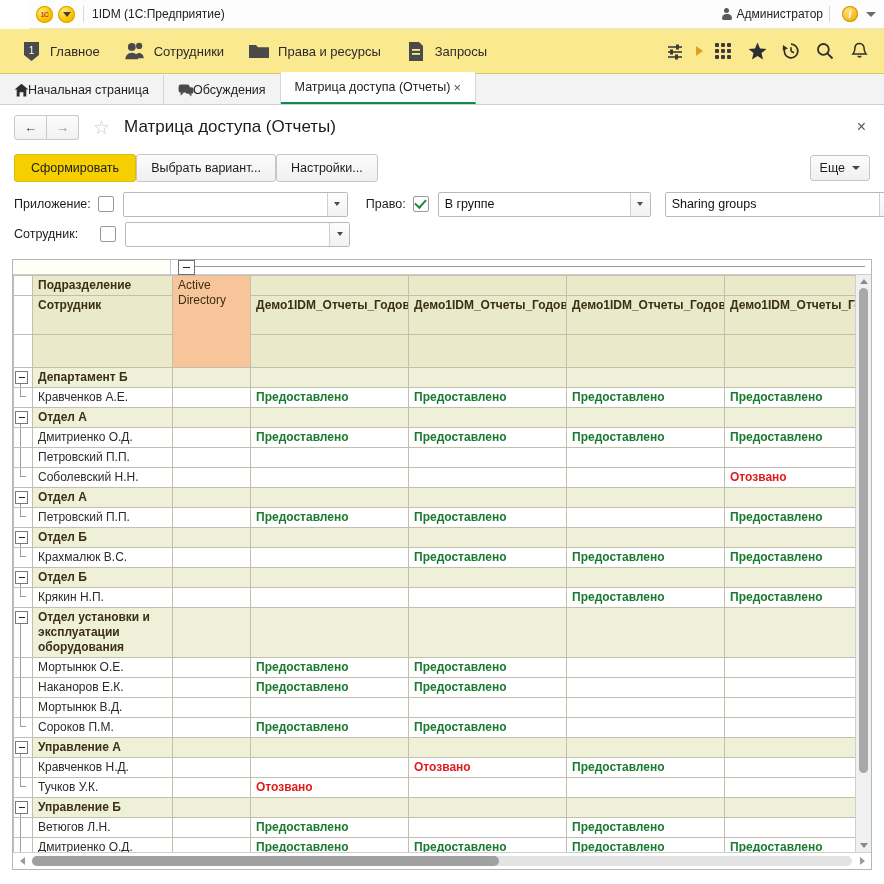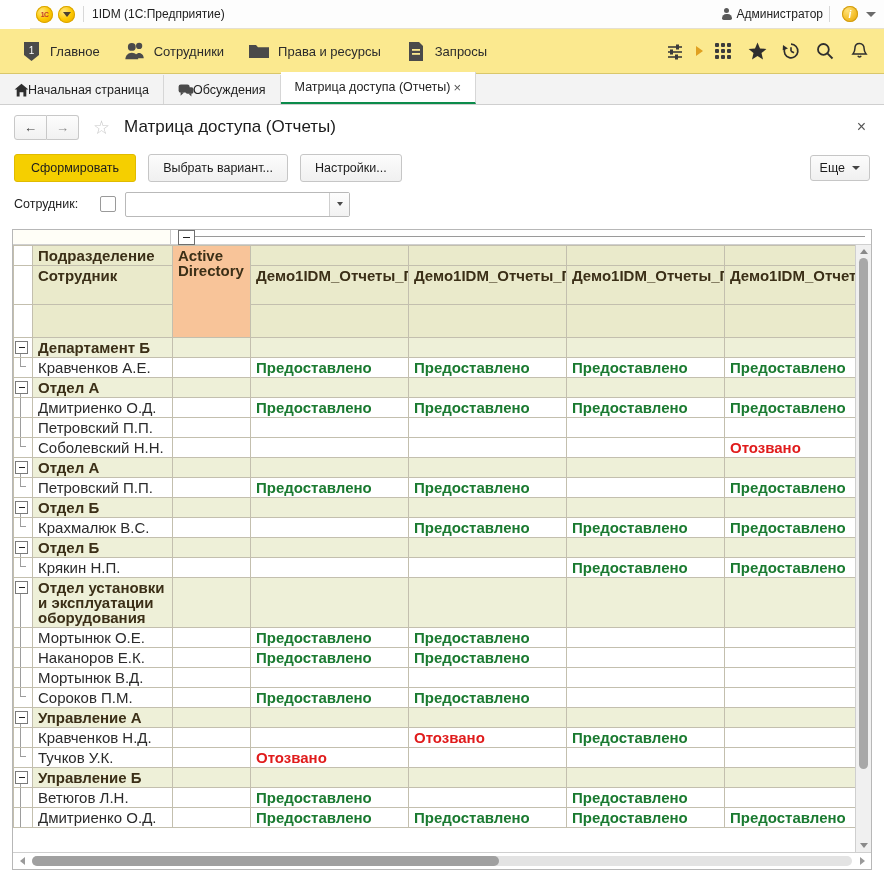--- a/index.html
+++ b/index.html
@@ -100,21 +100,21 @@
     width:31px;height:23px;border:1px solid #c8c8c8;background:linear-gradient(#fdfdfd,#f1f1f1);
     display:flex;align-items:center;justify-content:center;font-size:13px;color:#3a3a3a;cursor:default;
   }
   .navbtn.first{border-radius:3px 0 0 3px;}
   .navbtn.last{border-radius:0 3px 3px 0;border-left:none;color:#8a8a8a;}
   .star{margin-left:14px;font-size:19px;color:#c8c8c8;line-height:1;cursor:default;}
   .ftitle{margin-left:14px;font-size:17px;color:#1b1b1b;white-space:nowrap;}
   .closeform{margin-left:auto;font-size:16px;color:#555;cursor:default;padding-right:4px;}
 
   
-  .cmdbar{flex:0 0 38px;height:38px;display:flex;align-items:center;padding:0 14px;gap:12px;}
+  .cmdbar{flex:0 0 38px;height:38px;display:flex;align-items:center;padding:0 14px;gap:0;}
   .btn-primary{
     background:#f5cf00;border:1px solid #e0bb00;border-radius:3px;
     height:26px;padding:0 16px;font-size:12.5px;color:#1c1c1c;
     display:flex;align-items:center;cursor:default;
   }
   .btn-std{
     background:linear-gradient(#fcfcfc,#f0f0f0);border:1px solid #c6c6c6;border-radius:3px;
     height:26px;padding:0 14px;font-size:12.5px;color:#1c1c1c;
     display:flex;align-items:center;cursor:default;
   }
@@ -161,32 +161,32 @@
   .grouphdr .gh-line:before{
     content:"";position:absolute;left:8px;right:6px;top:6px;height:1px;background:#9a9a9a;
   }
   .gh-box{
     position:absolute;left:7px;top:0px;width:15px;height:13px;border:1px solid #6f6f6f;background:#fff;
     display:flex;align-items:center;justify-content:center;cursor:default;z-index:2;
   }
   .gh-box:after{content:"";width:7px;height:1.5px;background:#222;display:block;}
 
   .tablescroll{flex:1 1 auto;overflow:hidden;position:relative;display:flex;}
-  table.rpt{border-collapse:collapse;table-layout:fixed;width:100%;font-size:15px;}
+  table.rpt{border-collapse:collapse;table-layout:fixed;width:100%;font-size:12px;}
   table.rpt td{
     border:1px solid #c3bfae;padding:2px 5px;vertical-align:top;line-height:15px;
     overflow:hidden;
   }
   .col-tree{width:19px;}
   .col-dept{width:140px;}
   .col-ad{width:78px;}
   .col-app{width:158px;}
 
   td.cell-hdr{background:#eaeacb;font-weight:bold;color:#3b2f17;vertical-align:top;}
-  td.cell-ad-hdr{background:#f8c499;font-weight:bold;color:#3b2f17;}
+  td.cell-ad-hdr{background:#f8c499;font-weight:normal;color:#3b2f17;}
   td.cell-grp{background:#eef0d8;font-weight:bold;color:#3b2f17;}
   td.cell-grp-blank{background:#eef0d8;}
   td.cell-emp{background:#ffffff;color:#2b2b2b;padding-left:16px;}
   td.cell-val{background:#ffffff;}
   td.treecell{background:#ffffff;border:none;border-bottom:none;padding:0;position:relative;}
 
   .grp-toggle{
     position:absolute;left:1px;top:3px;width:11px;height:11px;border:1px solid #7a7a7a;background:#fff;
     display:flex;align-items:center;justify-content:center;cursor:default;z-index:2;
   }
@@ -391,20 +391,44 @@
     <div class="btn-primary">Сформировать</div>
     <div class="btn-std">Выбрать вариант...</div>
     <div class="btn-std">Настройки...</div>
     <div class="btn-more">
       <span>Еще</span>
       <span class="tri-sm"></span>
     </div>
   </div>
 
   <div class="filters">
+    <div class="frow">
+      <span class="flabel">Приложение:</span>
+      <span class="chk"></span>
+      <span class="cbox" style="width:223px;">
+        <span class="val"></span>
+        <span class="arw">
+            <i></i>
+          </span>
+      </span>
+
+      <span class="flabel" style="margin-left:18px;">Право:</span>
+      <span class="chk on"></span>
+      <span class="cbox" style="width:211px;">
+        <span class="val">В группе</span>
+        <span class="arw">
+            <i></i>
+          </span>
+      </span>
+
+      <span class="cbox" style="width:233px;margin-left:14px;">
+        <span class="val">Sharing groups</span>
+        <span class="arw"></span>
+      </span>
+    </div>
 
     <div class="frow">
       <span class="flabel">Сотрудник:</span>
       <span class="chk" style="margin-left:22px;"></span>
       <span class="cbox" style="width:223px;">
         <span class="val"></span>
         <span class="arw">
             <i></i>
           </span>
       </span>

